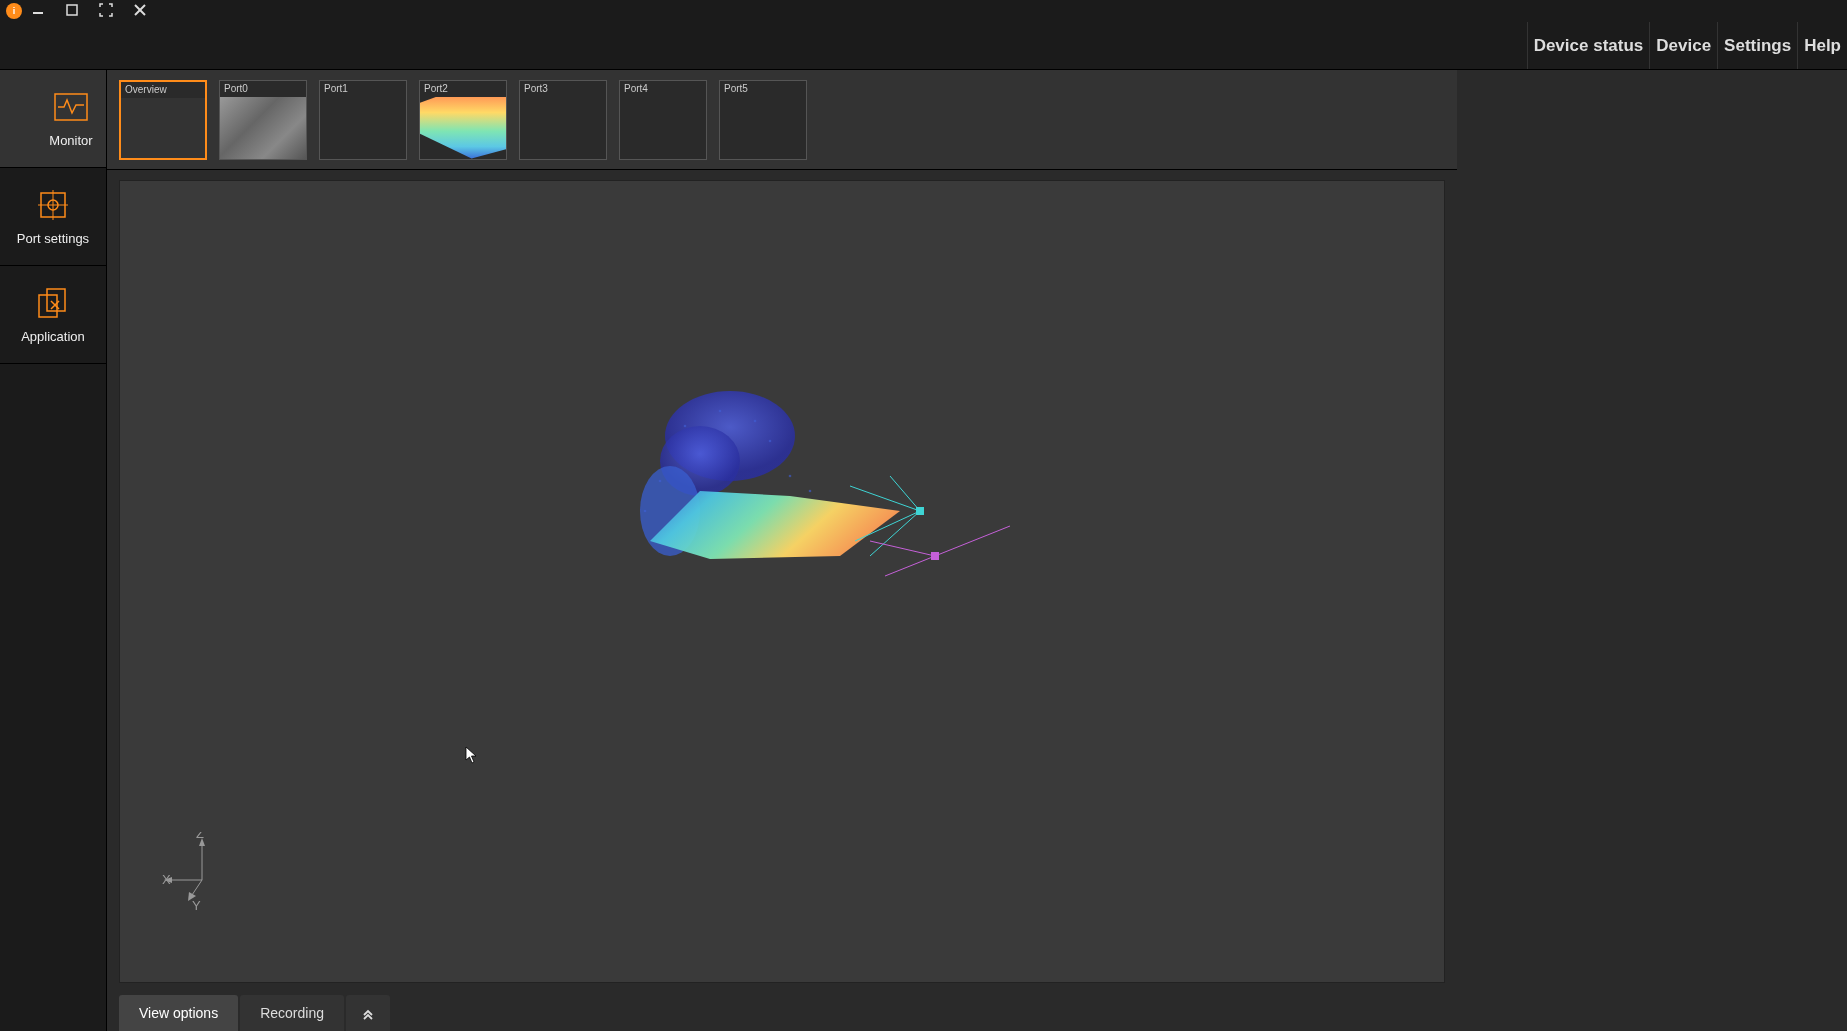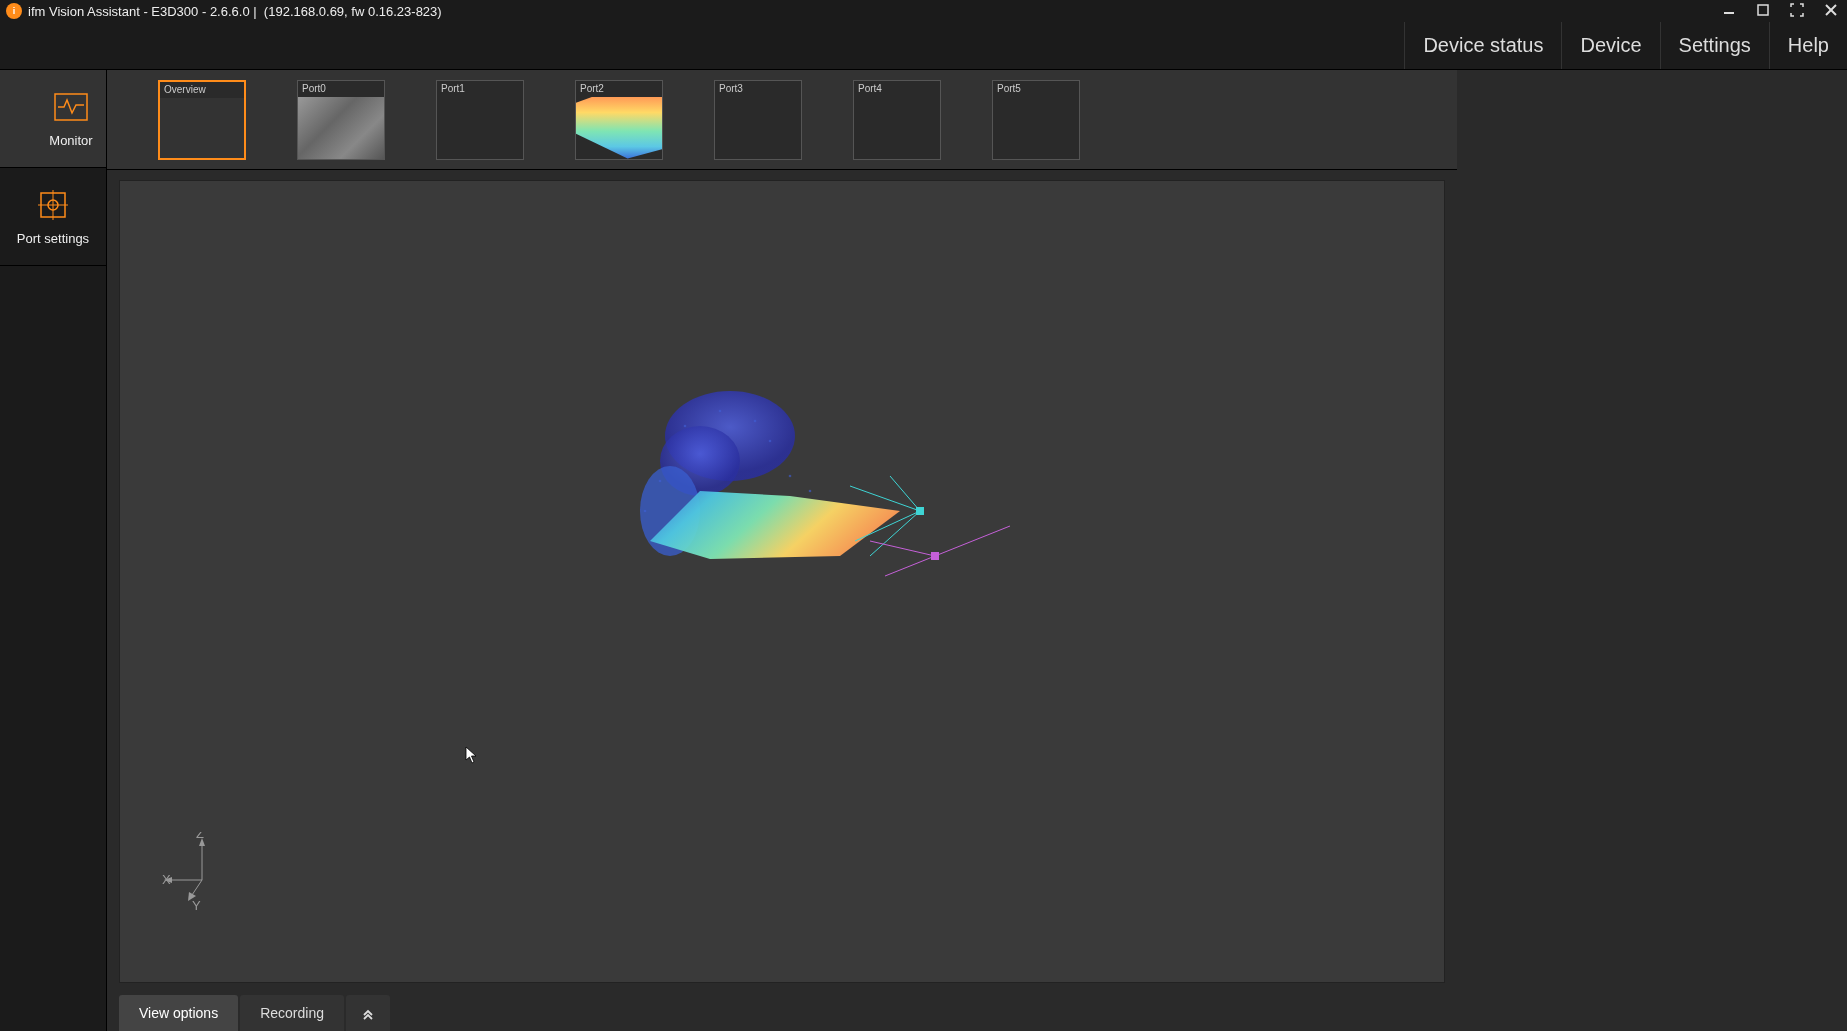--- a/index.html
+++ b/index.html
@@ -7,40 +7,40 @@
 
 
 .titlebar { height: 22px; background: #1b1b1b; display: flex; align-items: center; padding: 0 6px; font-size: 13px; color: #eee; }
 .titlebar .logo { width: 16px; height: 16px; background: #ff8c1a; border-radius: 50%; margin-right: 6px; display: flex; align-items: center; justify-content: center; font-size: 9px; color: #fff; font-weight: bold; }
 .titlebar .title-text { flex: 1; }
 .titlebar .win-controls { display: flex; gap: 14px; }
 .titlebar .win-controls span { width: 20px; text-align: center; cursor: pointer; font-size: 14px; }
 
 
 .topnav { height: 48px; background: #1b1b1b; border-bottom: 1px solid #000; display: flex; justify-content: flex-end; align-items: stretch; }
-.topnav .nav-item { padding: 0 18px; display: flex; align-items: center; font-size: 20px; color: #ddd; cursor: pointer; border-left: 1px solid #333; }
+.topnav .nav-item { padding: 0 6px; display: flex; align-items: center; font-size: 17px; color: #ddd; cursor: pointer; border-left: 1px solid #333; font-weight: bold; }
 
 
 .main { display: flex; height: calc(100% - 70px); }
 
 
 .sidebar { width: 107px; background: #1b1b1b; display: flex; flex-direction: column; border-right: 1px solid #000; }
 .sidebar .sb-item { height: 98px; display: flex; flex-direction: column; align-items: center; justify-content: center; cursor: pointer; border-bottom: 1px solid #000; gap: 8px; }
 .sidebar .sb-item.active { background: #333; padding-left: 36px; }
 .sidebar .sb-item .icon-box { width: 36px; height: 36px; display: flex; align-items: center; justify-content: center; }
 .sidebar .sb-item .label { font-size: 13px; color: #eee; }
 .sidebar .spacer { flex: 1; }
 .sidebar .sb-bottom { height: 80px; display: flex; flex-direction: column; align-items: center; justify-content: center; gap: 6px; cursor: pointer; }
 
 
 .content { flex: 1; display: flex; flex-direction: column; background: #2a2a2a; }
 
 
 .thumbs-row { height: 100px; background: #333; border-bottom: 1px solid #000; display: flex; align-items: center; padding: 0 12px; gap: 12px; }
-.thumb { width: 88px; height: 80px; background: #2a2a2a; border: 1px solid #555; position: relative; cursor: pointer; overflow: hidden; margin-left: 39px; }
+.thumb { width: 88px; height: 80px; background: #2a2a2a; border: 1px solid #555; position: relative; cursor: pointer; overflow: hidden; }
 .thumb.active { border: 2px solid #ff8c1a; }
 .thumb .thumb-label { position: absolute; top: 2px; left: 4px; font-size: 10px; color: #ccc; }
 .thumb .thumb-content { position: absolute; top: 16px; left: 0; right: 0; bottom: 0; }
 .thumb.has-img .thumb-content { background: linear-gradient(135deg, #999 0%, #666 40%, #888 70%, #555 100%); }
 .thumb.has-gradient .thumb-content { background: linear-gradient(180deg, #ff9a56 0%, #ffd966 25%, #7fe5b3 55%, #5cc8e5 80%, #3a6fd9 100%); clip-path: polygon(20% 0%, 100% 0%, 100% 85%, 60% 100%, 0% 60%, 0% 10%); }
 
 
 .viewport-wrap { flex: 1; padding: 10px 12px 0 12px; }
 .viewport { width: 100%; height: 100%; background: #3a3a3a; border: 1px solid #222; position: relative; overflow: hidden; }
 
@@ -63,23 +63,20 @@
 .btab.collapse { width: 44px; padding: 0; justify-content: center; }
 
 
 .right-strip { width: 390px; background: #2a2a2a; }
 </style>
 </head>
 <body>
 
 <div class="titlebar">
   <div class="logo">i</div>
-  <div class="title-text">
-    <span>ifm Vision Assistant</span> - <span>E3D300</span> - <span>2.6.6.0</span> |&nbsp; <span>(192.168.0.69, fw 0.16.23-823)</span>
-  </div>
   <div class="win-controls">
     <span>
       <svg width="14" height="14">
           <line x1="2" y1="10" x2="12" y2="10" stroke="#ddd" stroke-width="2"></line>
         </svg>
     </span>
     <span>
       <svg width="14" height="14">
           <rect x="2" y="2" width="10" height="10" fill="none" stroke="#ddd" stroke-width="1.5"></rect>
         </svg>
@@ -120,20 +117,30 @@
     <div class="sb-item">
       <div class="icon-box">
         <svg width="30" height="30">
             <rect x="3" y="3" width="24" height="24" fill="none" stroke="#ff8c1a" stroke-width="1.5"></rect>
             <line x1="15" y1="0" x2="15" y2="30" stroke="#ff8c1a" stroke-width="1"></line>
             <line x1="0" y1="15" x2="30" y2="15" stroke="#ff8c1a" stroke-width="1"></line>
             <circle cx="15" cy="15" r="5" fill="none" stroke="#ff8c1a" stroke-width="1.5"></circle>
           </svg>
       </div>
       <div class="label">Port settings</div>
+    </div>
+    <div class="sb-item">
+      <div class="icon-box">
+        <svg width="32" height="32">
+            <rect x="2" y="8" width="18" height="22" fill="none" stroke="#ff8c1a" stroke-width="1.5"></rect>
+            <rect x="10" y="2" width="18" height="22" fill="none" stroke="#ff8c1a" stroke-width="1.5"></rect>
+            <path d="M14 14 L22 22 M22 14 L14 22" stroke="#ff8c1a" stroke-width="1.5"></path>
+          </svg>
+      </div>
+      <div class="label">Application</div>
     </div>
     <div class="spacer"></div>
   </div>
 
   <div class="content">
 
     <div class="thumbs-row">
       <div class="thumb active">
         <div class="thumb-label">Overview</div>
         <div class="thumb-content" style="background:#333"></div>

